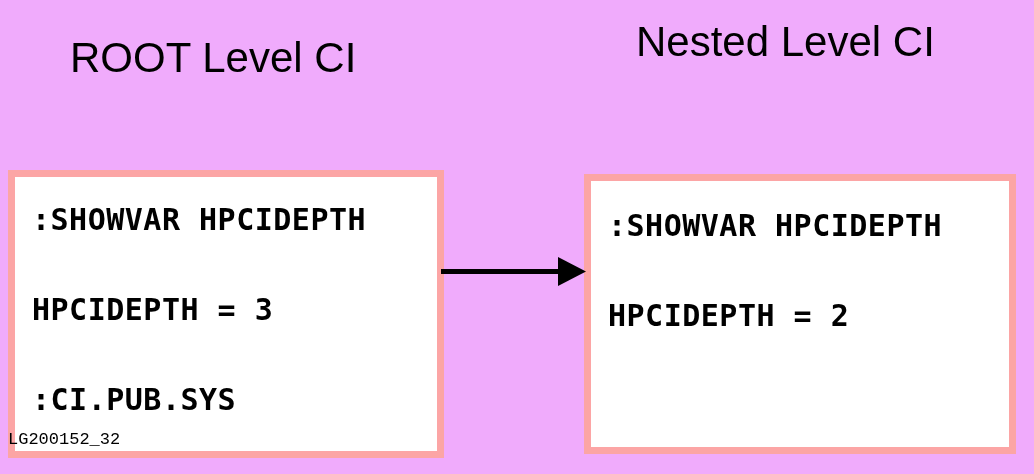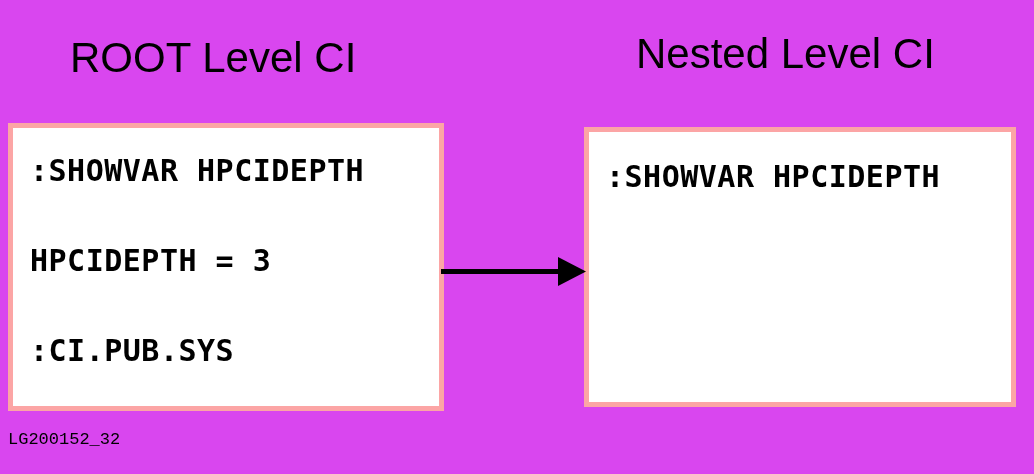--- a/index.html
+++ b/index.html
@@ -9,50 +9,51 @@
     background: #ffffff;
   }
   body {
     font-family: "Liberation Sans", sans-serif;
     color: #000000;
   }
   #figure {
     position: relative;
     width: 1034px;
     height: 474px;
-    background: #d946ef;
+    background: #f0abfc;
     overflow: hidden;
   }
 
   
   .col-title {
     position: absolute;
     font-family: "Liberation Sans", sans-serif;
     font-size: 42px;
     font-weight: 400;
     letter-spacing: 0px;
     line-height: 44px;
     color: #000000;
     white-space: nowrap;
   }
   #title-root {
     left: 70px;
     top: 36px;
   }
   #title-nested {
     left: 636px;
-    top: 32px;
+    top: 20px;
   }
 
   
   .term-box {
     position: absolute;
-    border: 5px solid #fca5a5;
+    border: 7px solid #fca5a5;
     background: #ffffff;
     box-sizing: border-box;
+    margin-top: 47px;
   }
   #box-root {
     left: 8px;
     top: 123px;
     width: 436px;
     height: 288px;
   }
   #box-nested {
     left: 584px;
     top: 127px;
@@ -123,20 +124,21 @@
     <div class="term-lines">
       <div class="term-line">:SHOWVAR HPCIDEPTH</div>
       <div class="term-line">HPCIDEPTH = 3</div>
       <div class="term-line">:CI.PUB.SYS</div>
     </div>
   </div>
 
   <div class="term-box" id="box-nested">
     <div class="term-lines">
       <div class="term-line">:SHOWVAR HPCIDEPTH</div>
+      <div class="term-line">HPCIDEPTH = 2</div>
     </div>
   </div>
 
   <svg id="arrow" viewBox="0 0 146 34" xmlns="http://www.w3.org/2000/svg">
     <rect x="0" y="14" width="121" height="5" fill="#000000"></rect>
     <polygon points="117,2 145,16.5 117,31" fill="#000000"></polygon>
   </svg>
 
   <div id="caption">LG200152_32</div>
 

